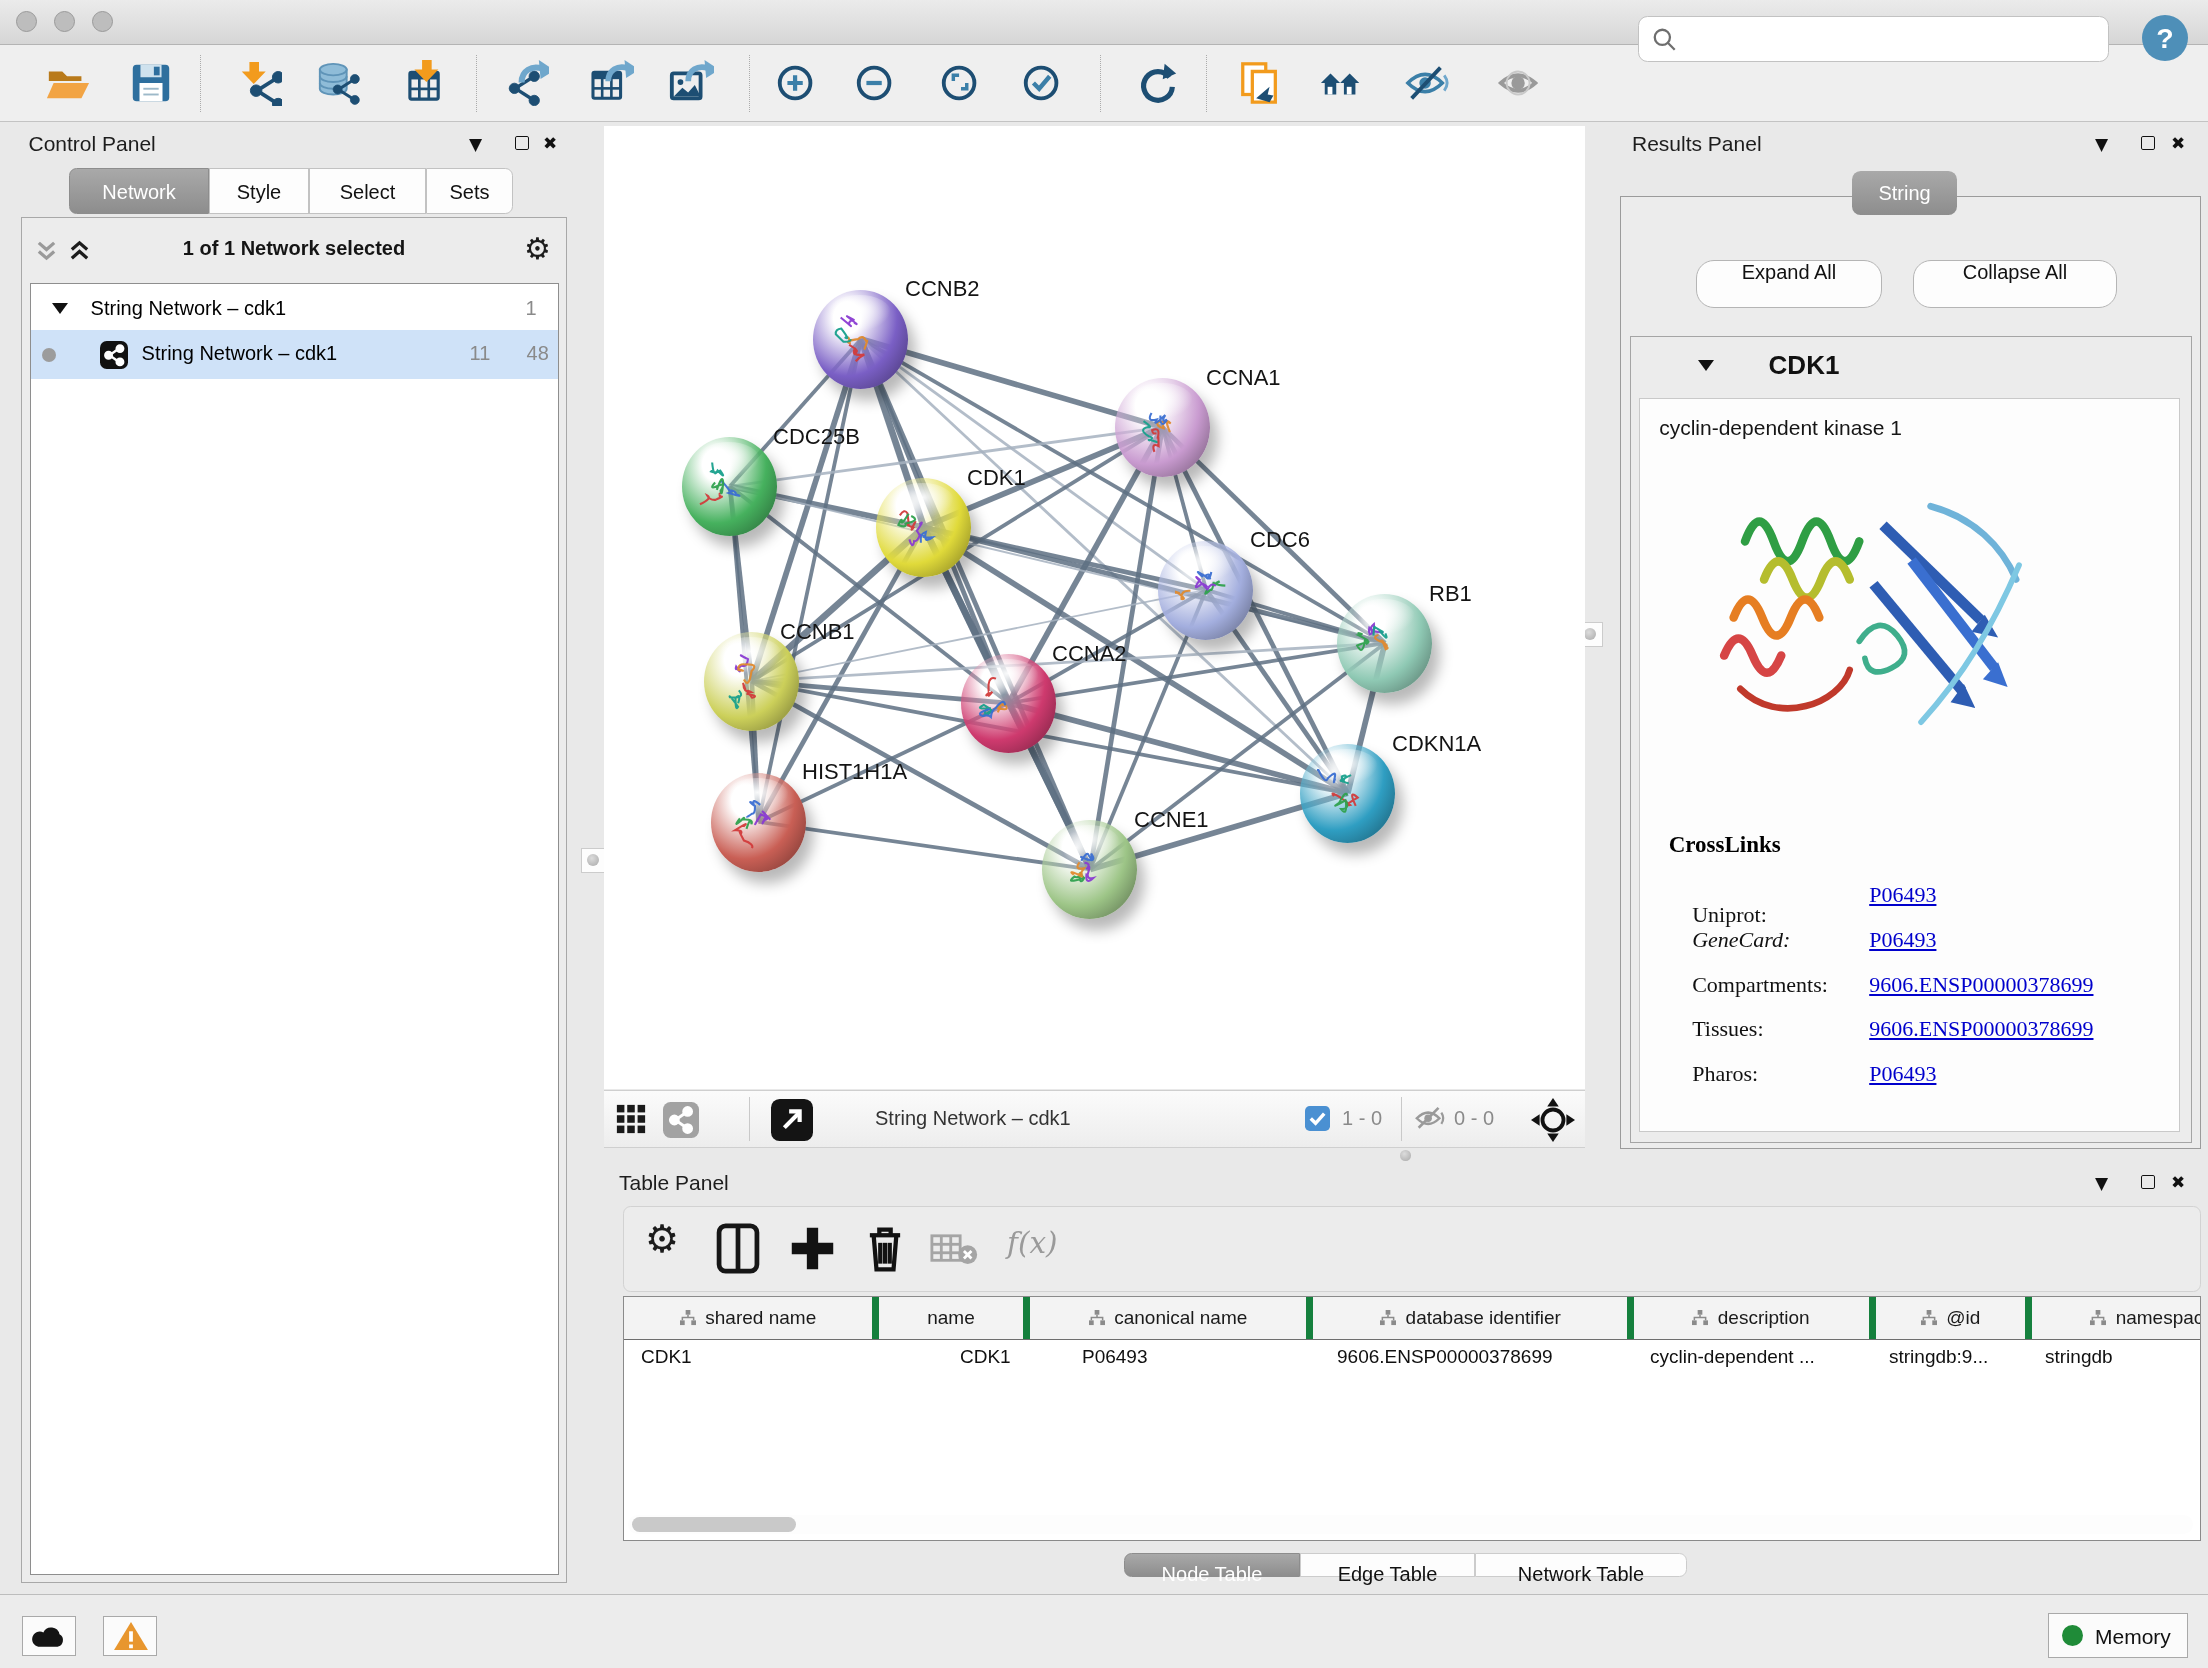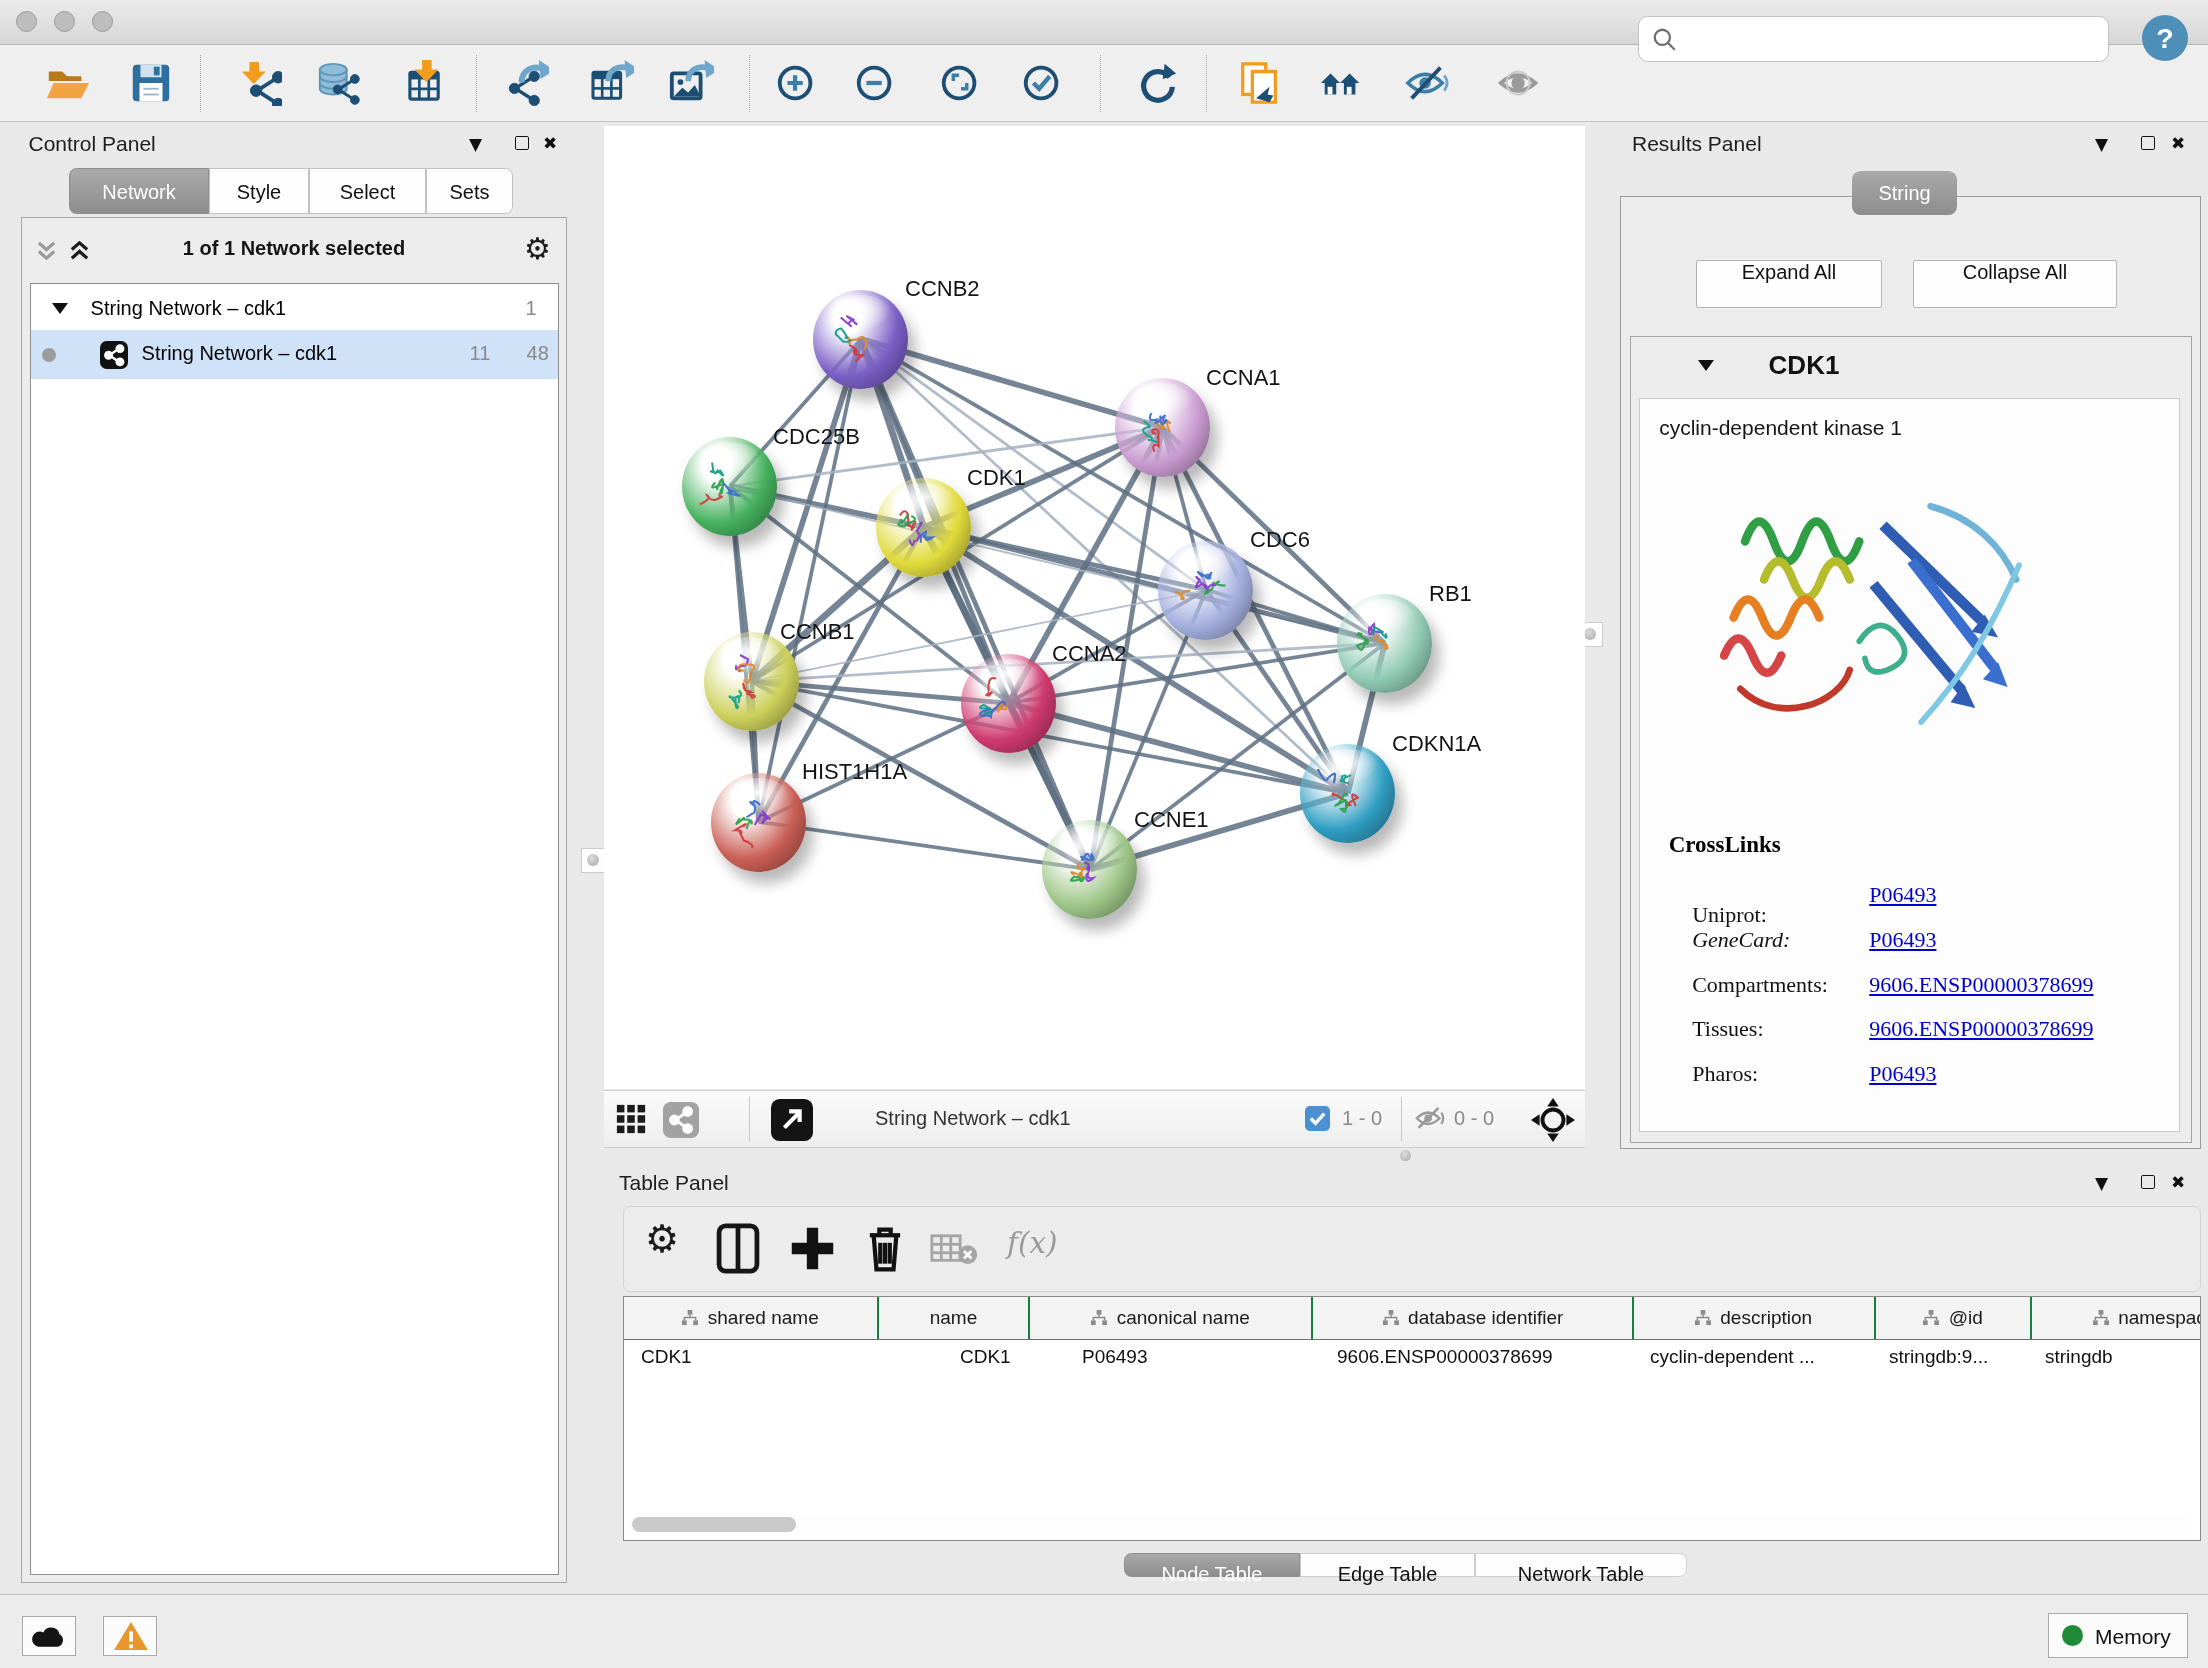--- a/index.html
+++ b/index.html
@@ -63,41 +63,41 @@
   #nav-title{font-size:20px;color:#333;top:16px;}
   .nav-num{font-size:20px;color:#8a8a8a;top:16px;}
   
   .split-handle{width:23px;height:23px;background:#fdfdfd;border:1px solid #cccccc;}
   .split-dot{border-radius:50%;background:radial-gradient(circle at 40% 35%, #dcdcdc,#a9a9a9);}
   
   #rp-title{left:1632px;top:132px;}
   #rp-tab{left:1852px;top:171px;width:105px;height:44px;border-radius:8.6px;
     background:linear-gradient(#a9a9a9,#8d8d8d);color:#fff;font-size:20px;text-align:center;line-height:44px;}
   #rp-outer{left:1620px;top:196px;width:579px;height:951px;border:1px solid #9b9b9b;background:#ececec;}
-  .rp-btn{position:absolute;top:63px;height:48px;background:#fdfdfd;border:1px solid #b5b5b5;border-radius:2px;
+  .rp-btn{position:absolute;top:63px;height:48px;background:#fdfdfd;border:1px solid #b5b5b5;border-radius:18px;
     font-size:20px;color:#111;text-align:center;box-sizing:border-box;}
   #rp-section{left:8.6px;top:139px;width:560px;height:805px;border:1px solid #a5a5a5;background:#ececec;}
   #rp-gene-row{position:relative;height:61px;}
   #rp-gene{font-size:26px;font-weight:bold;color:#111;}
   #rp-white{position:absolute;left:8.6px;top:61px;width:541px;height:734px;background:#fdfdfd;border:1px solid #c9c9c9;box-sizing:border-box;}
   #rp-desc{left:19px;top:17px;font-size:21px;color:#161616;}
   .serif{font-family:"Liberation Serif", serif;}
   #xl-title{left:28.5px;top:433px;font-size:23px;font-weight:bold;color:#000;}
   .xl-label{position:absolute;left:52px;font-size:22px;color:#111;}
   .xl-value{position:absolute;left:229px;font-size:22px;color:#0000cc;text-decoration:underline;}
   
   #tp-title{left:619px;top:1171px;}
   #tp-toolbar{left:623px;top:1206px;width:1576px;height:84px;background:#ececec;
     border:1px solid #d2d2d2;border-radius:7.6px;}
   .tp-ico{position:absolute;top:15px;}
   #fx{font-family:"DejaVu Serif",serif;font-style:italic;font-size:29.5px;color:#9a9a9a;top:19px;}
   #tp-table{left:623px;top:1296px;width:1576px;height:243px;background:#fff;border:1px solid #8a8a8a;overflow:hidden;}
   #tp-headrow{position:absolute;left:0;top:0;height:42px;width:1674px;background:#f3f3f3;border-bottom:1.9px solid #6e6e6e;}
   .th{position:absolute;top:0;height:42px;display:flex;align-items:center;justify-content:center;
-    gap:9.5px;font-size:19px;color:#1a1a1a;border-right:2px solid #15803d;box-sizing:border-box;}
+    gap:9.5px;font-size:19px;color:#1a1a1a;border-right:7px solid #15803d;box-sizing:border-box;}
   .td{position:absolute;top:49px;height:34px;font-size:19px;color:#101010;white-space:nowrap;}
   #tp-scroll{position:absolute;left:3.8px;bottom:5.7px;width:1565px;height:19px;background:#fdfdfd;border-radius:9.5px;}
   #tp-thumb{position:absolute;left:3.8px;top:1.9px;width:164px;height:15px;background:#c9c9c9;border-radius:7.6px;}
   .bt-tab{position:absolute;top:1553px;height:24px;line-height:40px;text-align:center;font-size:20px;
     background:#fdfdfd;color:#111;border:1px solid #cccccc;box-sizing:border-box;}
   .bt-tab.active{background:linear-gradient(#a9a9a9,#8d8d8d);color:#fff;border-color:#8d8d8d;}
   
   #statusbar{left:0;top:1594px;width:2208px;height:74px;background:#ececec;border-top:1px solid #bdbdbd;}
   .st-btn{position:absolute;top:21px;height:40px;background:#fbfbfb;border:1px solid #a9a9a9;box-sizing:border-box;}
   #mem-label{font-size:21px;color:#111;}

